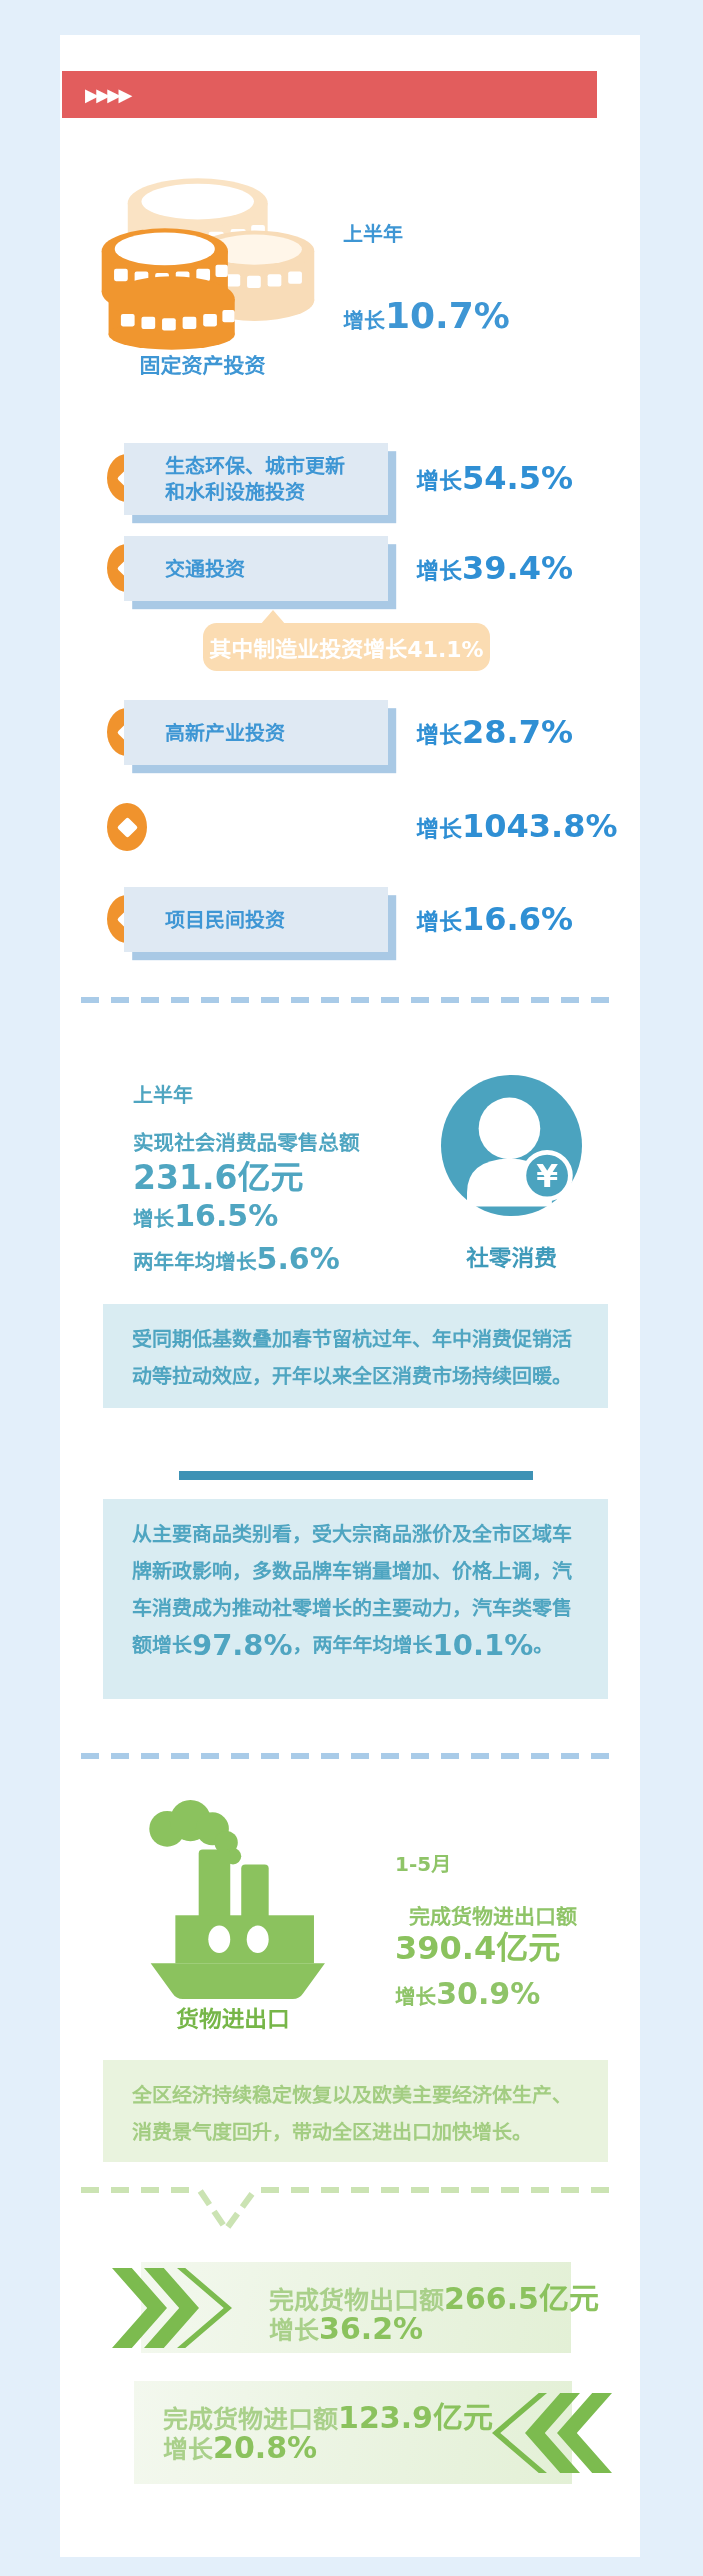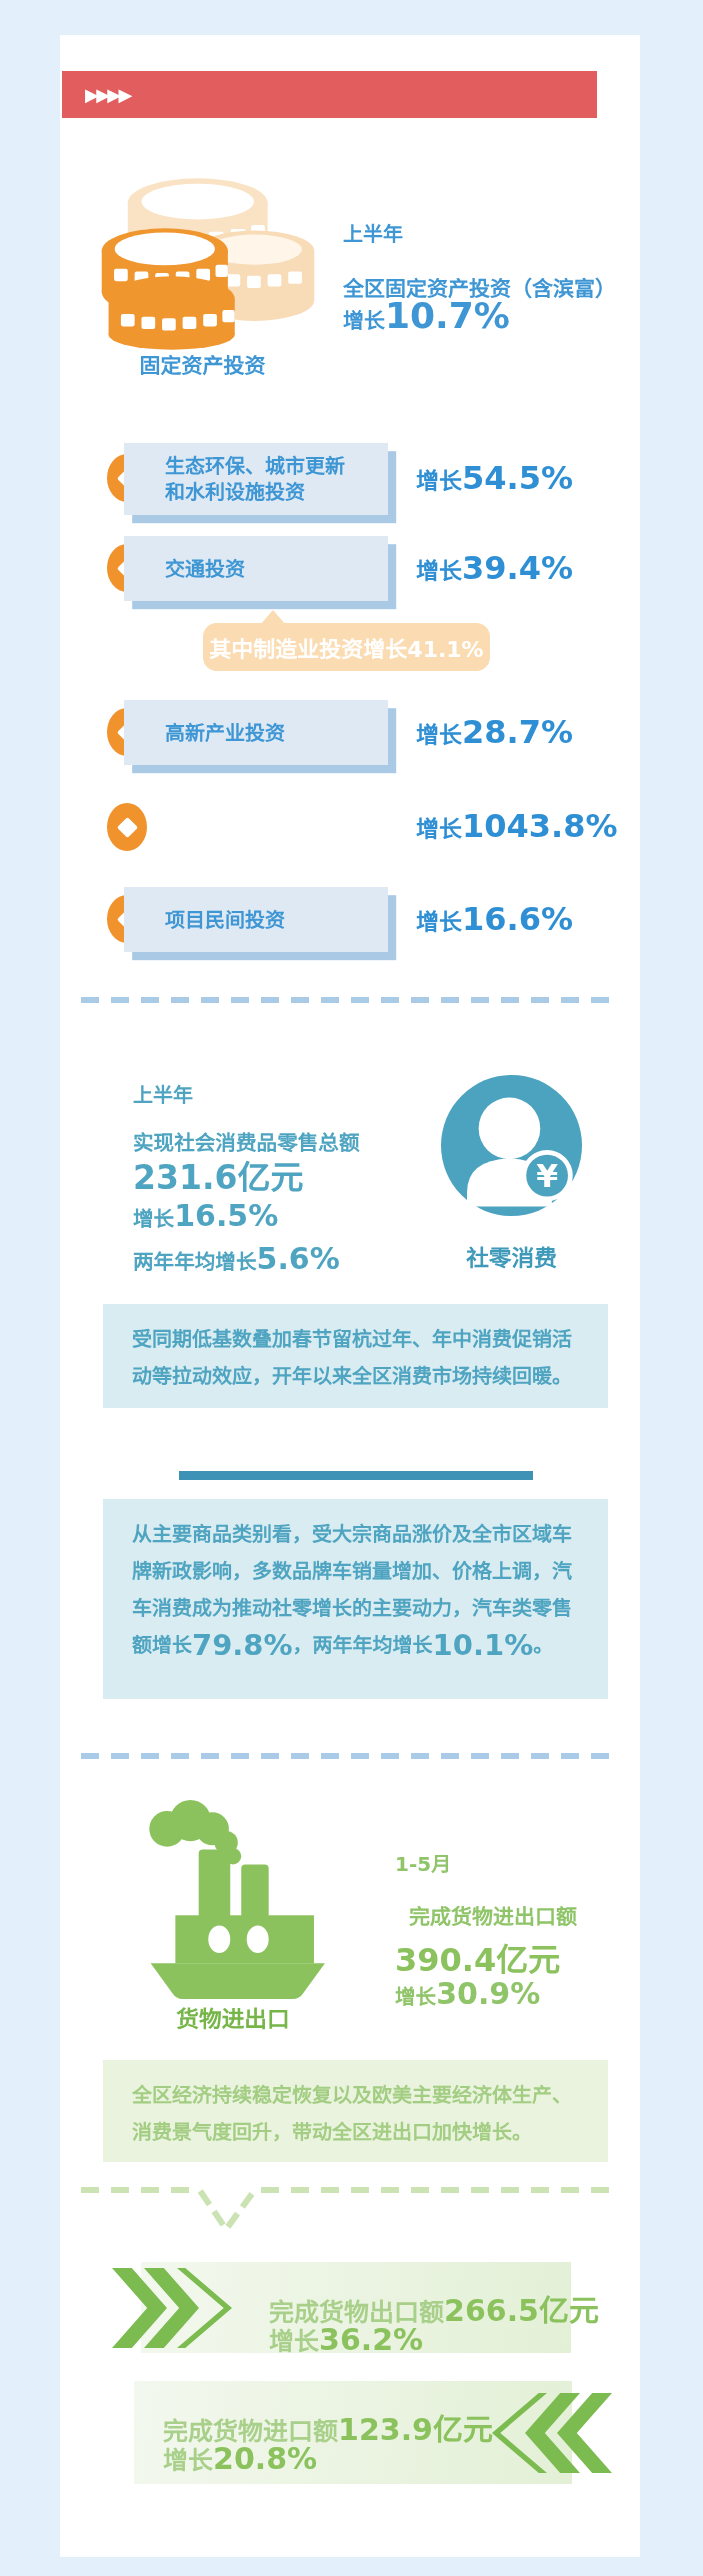--- a/index.html
+++ b/index.html
@@ -59,21 +59,21 @@
   .cons-icon-label { left:441px; top:1240px; width:141px; text-align:center; font-size:22.7px; color:#3F9ABA; }
   .note-box { left:103px; width:505px; padding:16.5px 29px; font-size:20px; line-height:37px; }
   .note-teal { background:#D9ECF2; color:#4FA5C1; }
   .note1 { top:1304px; height:104px; }
   .teal-bar { left:179px; top:1471px; width:354px; height:9px; background:#3E92B5; }
   .note2 { top:1499px; height:200px; }
   .seg-big { font-size:29px; vertical-align:-3.4px; }
 
   
   .green { color:#8FC468; }
-  .green-strong { color:#8BC25E;margin-top:12px; }
+  .green-strong { color:#8BC25E; }
   .green-light { color:#A9D08A; }
   .ship-wrap { left:130px; top:1800px; width:206px; height:199px; }
   .trade-label { left:130px; top:2001px; width:206px; text-align:center; font-size:22.7px; color:#76B648; }
   .trade-period { left:395px; top:1848px; font-size:20px; }
   .trade-total-label { left:409px; top:1900px; font-size:21px; }
   .trade-total-value { left:395px; top:1922px; font-size:32px; }
   .trade-growth { left:395px; top:1976px; display:flex; align-items:baseline; }
   .note-green { background:#E9F3DE; color:#A3CD82; }
   .note3 { top:2060px; height:102px; }
 
@@ -158,21 +158,20 @@
         <rect x="108" y="220" width="20" height="18" rx="3"></rect>
           <rect x="138" y="218" width="20" height="18" rx="3"></rect>
         <rect x="168" y="214" width="20" height="18" rx="3"></rect>
           <rect x="196" y="208" width="18" height="18" rx="3"></rect>
       </g>
     </svg>
   </div>
   <div class="abs fai-label">固定资产投资</div>
 
   <div class="abs blue fai-period">上半年</div>
-  <div class="abs blue fai-headline">全区固定资产投资（含滨富）</div>
   <div class="abs blue growth-row fai-growth">
     <span class="g-prefix-lg">增长</span>
     <span class="g-value-xl">10.7%</span>
   </div>
 
   <div class="abs badge" style="top:454px;">
       <span class="diamond"></span>
     </div>
   <div class="abs inv-box" style="top:443px; height:72px;">生态环保、城市更新
 和水利设施投资</div>
@@ -239,21 +238,21 @@
       <circle cx="100" cy="78" r="45" fill="#FFFFFF"></circle>
       <path d="M38,192 L38,172 Q38,124 100,122 Q162,124 162,172 L162,192 Z" fill="#FFFFFF"></path>
       <circle cx="155" cy="147" r="34" fill="#4BA3BF" stroke="#FFFFFF" stroke-width="7"></circle>
       <text x="155" y="163" text-anchor="middle" font-size="46" font-weight="bold" fill="#FFFFFF" font-family="DejaVu Sans, sans-serif">¥</text>
     </svg>
   </div>
   <div class="abs cons-icon-label">社零消费</div>
 
   <div class="abs note-box note-teal note1">受同期低基数叠加春节留杭过年、年中消费促销活动等拉动效应，开年以来全区消费市场持续回暖。</div>
   <div class="abs teal-bar"></div>
-  <div class="abs note-box note-teal note2"><span>从主要商品类别看，受大宗商品涨价及全市区域车牌新政影响，多数品牌车销量增加、价格上调，汽车消费成为推动社零增长的主要动力，汽车类零售额增长</span><span class="seg-big">79.8%</span><span>，两年年均增长</span><span class="seg-big">10.1%</span><span>。</span></div>
+  <div class="abs note-box note-teal note2"><span>从主要商品类别看，受大宗商品涨价及全市区域车牌新政影响，多数品牌车销量增加、价格上调，汽车消费成为推动社零增长的主要动力，汽车类零售额增长</span><span class="seg-big">97.8%</span><span>，两年年均增长</span><span class="seg-big">10.1%</span><span>。</span></div>
 
   <div class="abs dash dash-blue" style="top:1753px;"></div>
 
   <div class="abs ship-wrap">
     <svg width="206" height="199" viewBox="0 0 300 290">
       <g fill="#8BC25E">
         <circle cx="54" cy="42" r="26"></circle>
           <circle cx="88" cy="30" r="30"></circle>
           <circle cx="120" cy="42" r="24"></circle>
         <circle cx="140" cy="62" r="17"></circle>

